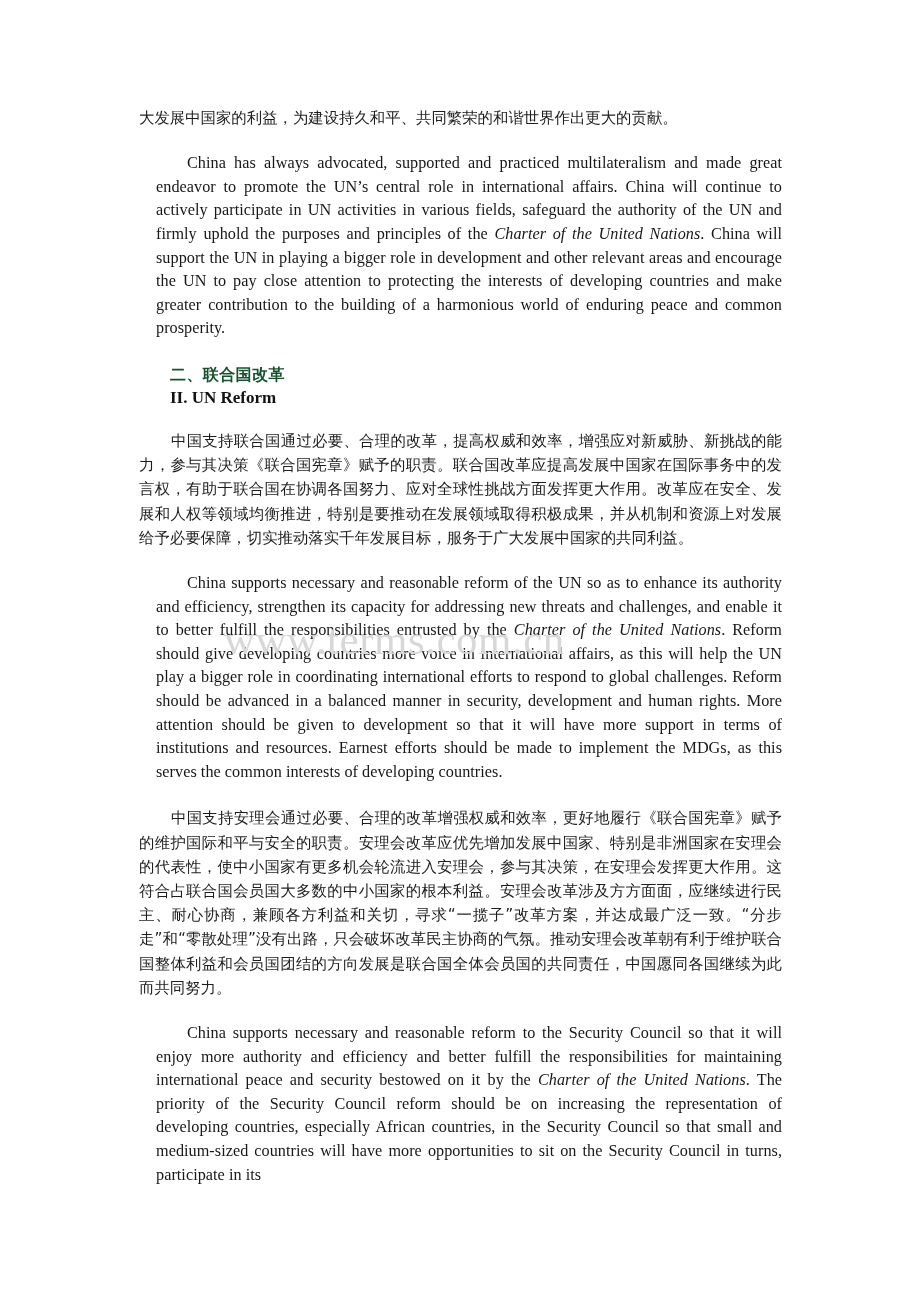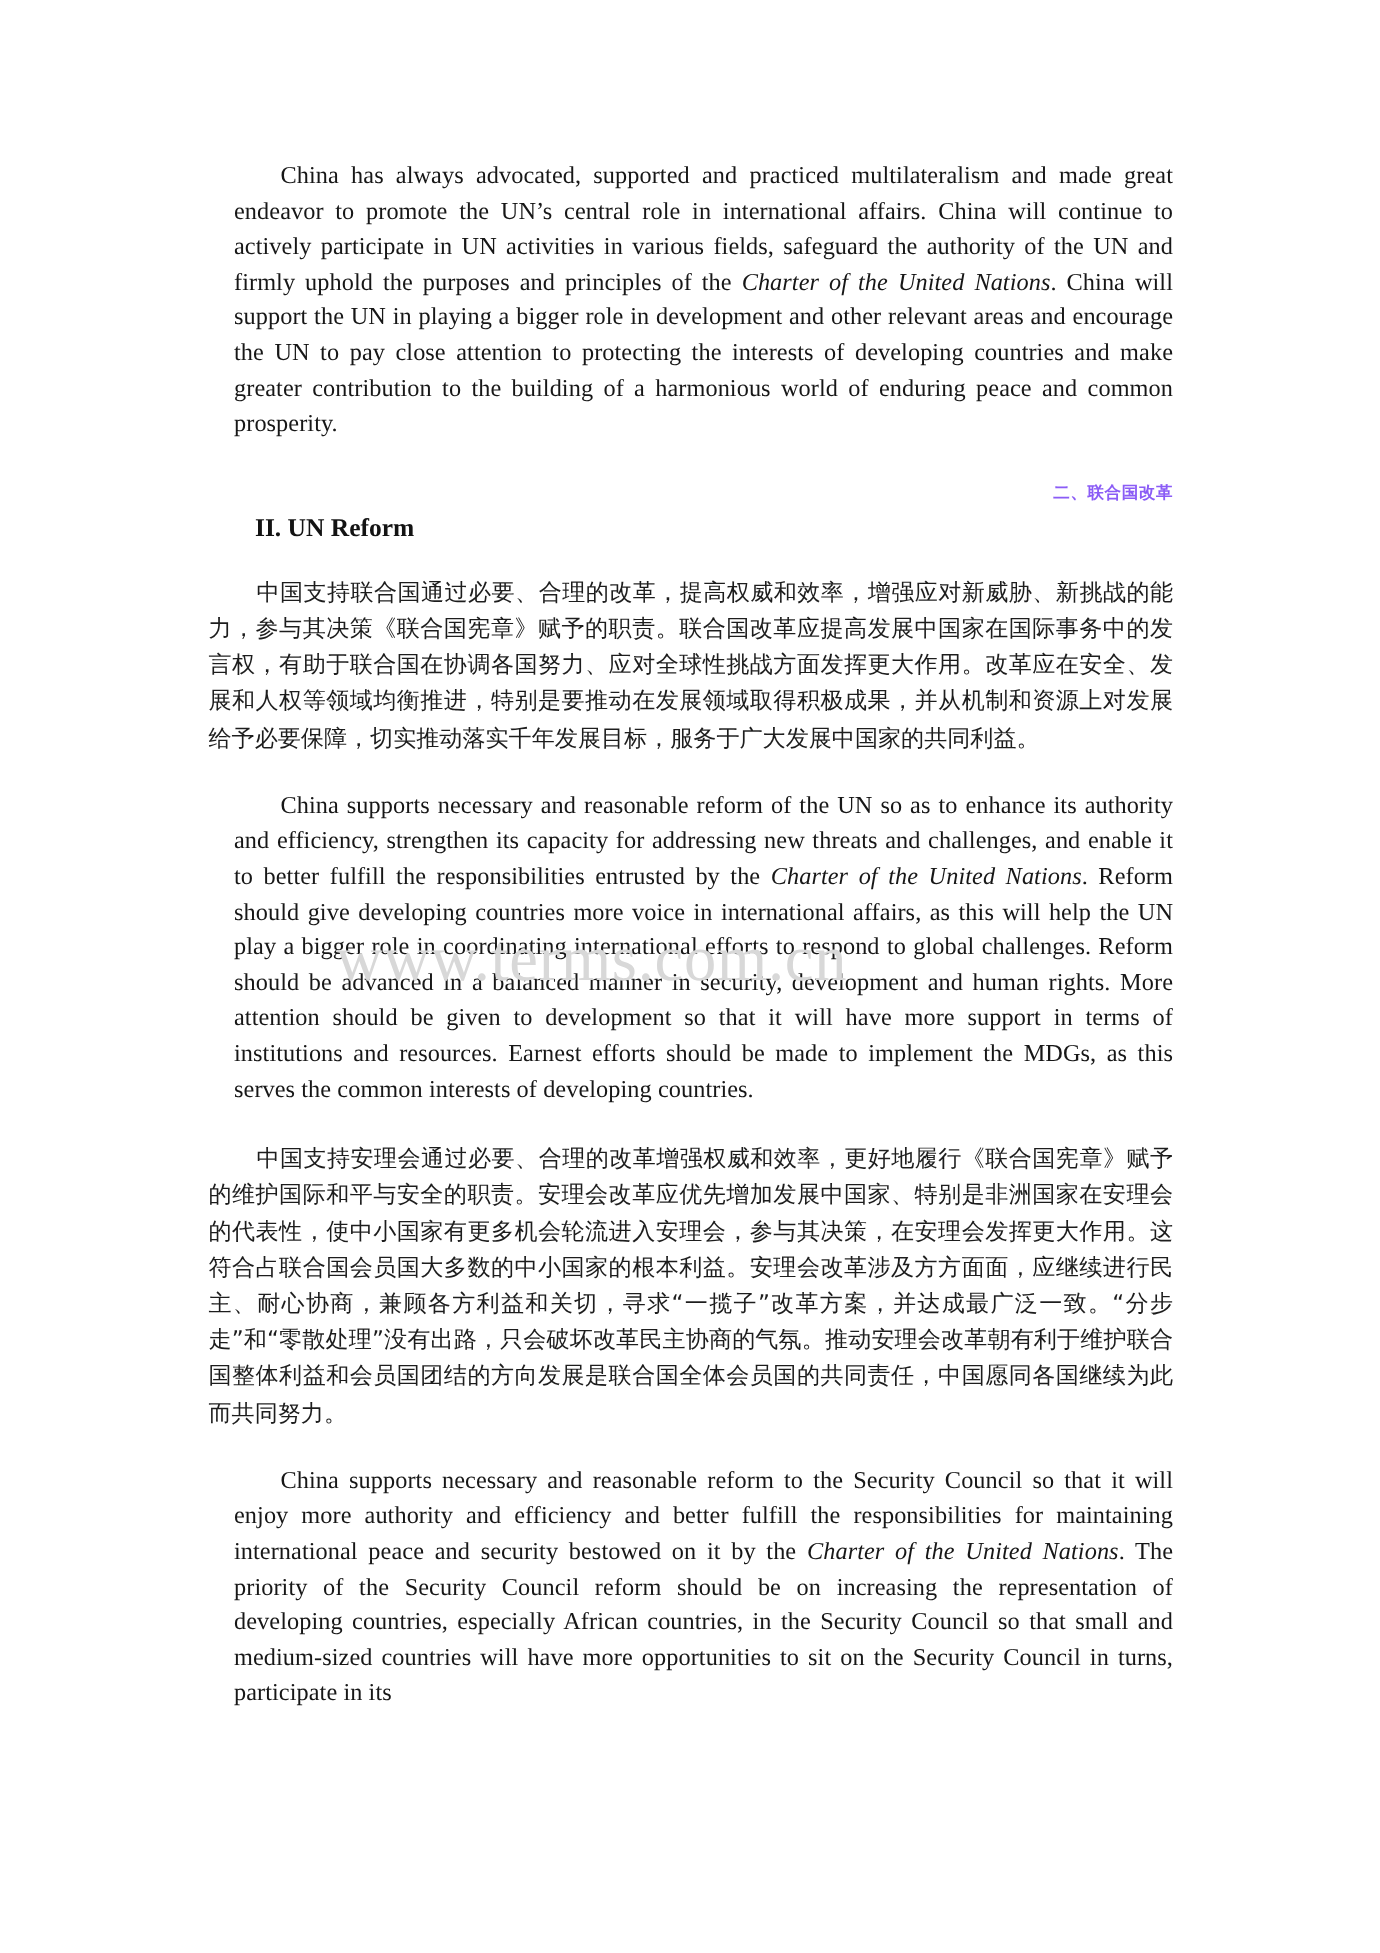--- a/index.html
+++ b/index.html
@@ -75,26 +75,25 @@
   
 
   .heading-block {
     margin-top: 2px;
     margin-bottom: 20px;
     padding-left: 31px;
   }
 
   .heading-zh {
     font-family: "DejaVu Sans", "Liberation Sans", sans-serif;
-    font-size: 11px;
+    font-size: 16px;
     font-weight: bold;
     line-height: 23px;
-    color: #8b5cf6;
+    color: #14532d;
     letter-spacing: 0.4px;
-    text-align: right;
   }
 
   .heading-en {
     font-family: "Liberation Serif", "DejaVu Serif", serif;
     font-size: 17px;
     font-weight: bold;
     line-height: 23px;
     color: #131313;
   }
 
@@ -124,20 +123,21 @@
 </style>
 </head>
 <body>
 
 <div class="page">
 
   <div class="watermark">www.terms.com.cn</div>
 
   <div class="content">
 
+    <p class="para zh nofirstindent">大发展中国家的利益，为建设持久和平、共同繁荣的和谐世界作出更大的贡献。</p>
 
     <p class="para en">
       <span>China has always advocated, supported and practiced multilateralism and made great endeavor to promote the UN’s central role in international affairs. China will continue to actively participate in UN activities in various fields, safeguard the authority of the UN and firmly uphold the purposes and principles of the </span><span class="ital">Charter of the United Nations</span><span>. China will support the UN in playing a bigger role in development and other relevant areas and encourage the UN to pay close attention to protecting the interests of developing countries and make greater contribution to the building of a harmonious world of enduring peace and common prosperity.</span>
     </p>
 
     <div class="heading-block">
       <div class="heading-zh">二、联合国改革</div>
       <div class="heading-en">II. UN Reform</div>
     </div>
 

